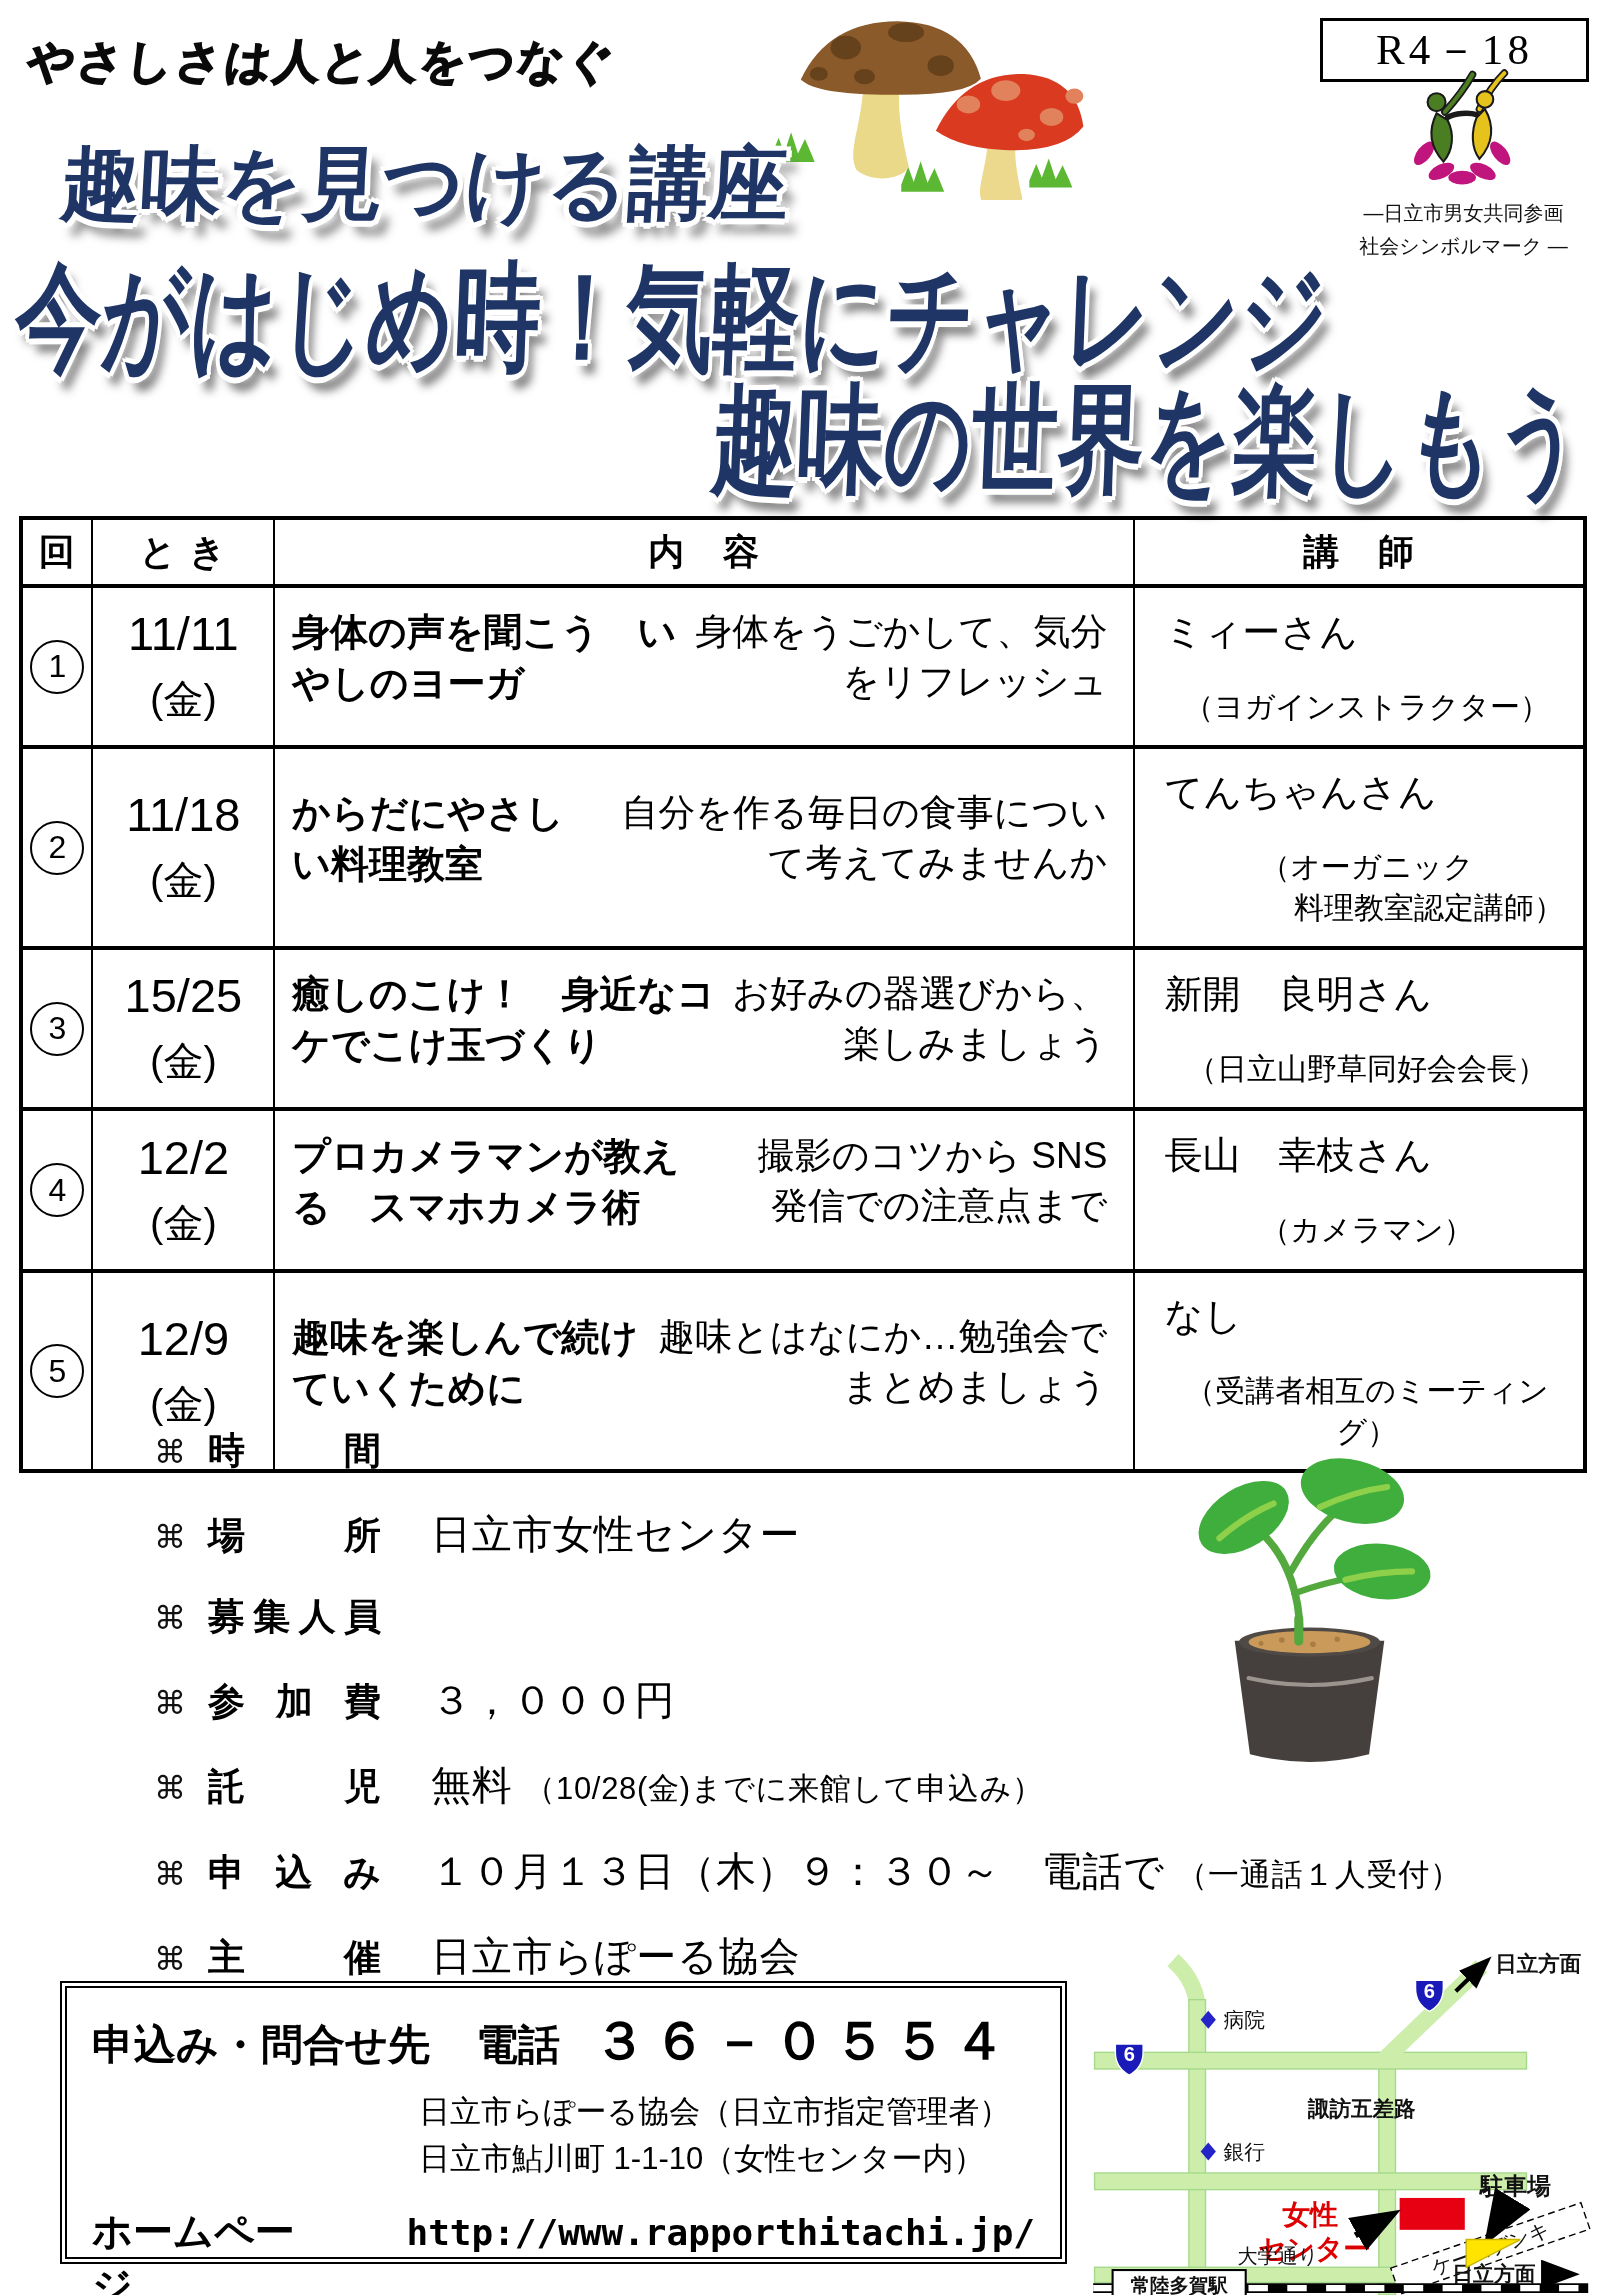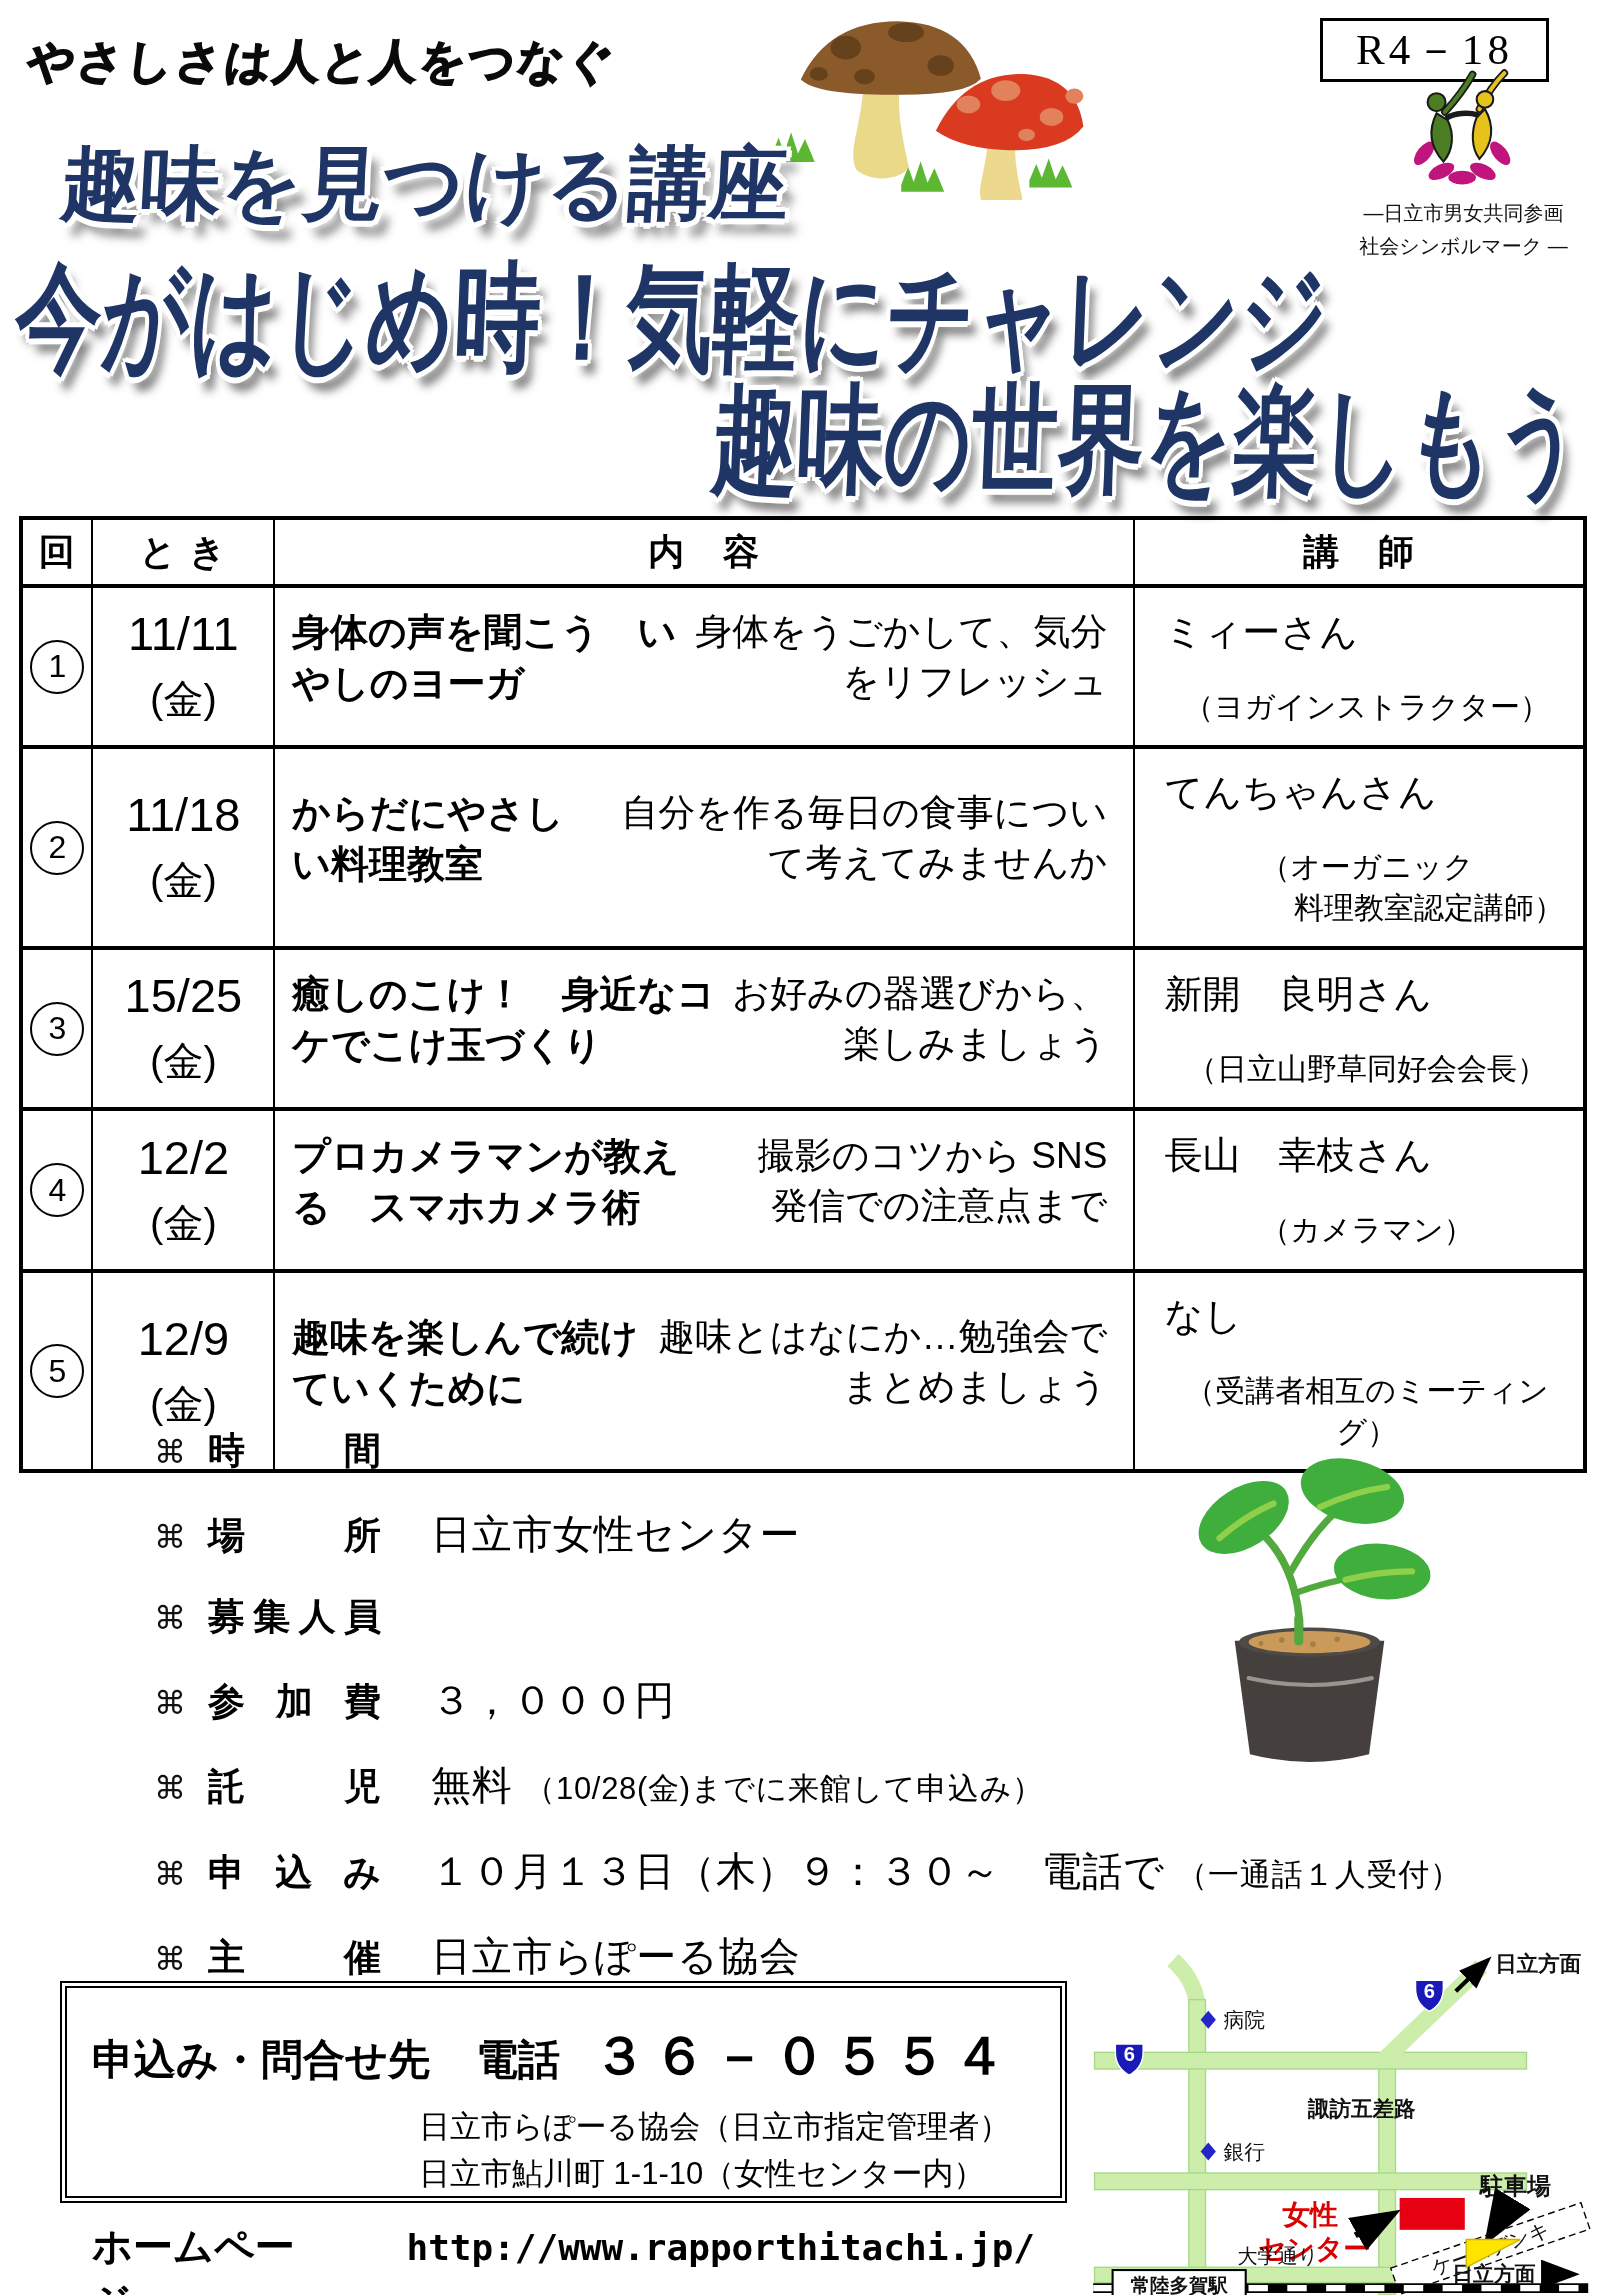--- a/index.html
+++ b/index.html
@@ -13,21 +13,21 @@
   .pop { color:#1e3565; font-weight:900; white-space:nowrap; line-height:1;
          text-shadow:
            -4.2px -4.2px 0 #fff, 4.2px -4.2px 0 #fff, -4.2px 4.2px 0 #fff, 4.2px 4.2px 0 #fff,
            -5.5px 0 0 #fff, 5.5px 0 0 #fff, 0 -5.5px 0 #fff, 0 5.5px 0 #fff,
            11px 14px 9.7px rgba(110,110,110,.85); }
   .subtitle { position:absolute; left:61px; top:144px; font-size:80px; transform:skewX(-3deg); }
   .title-line1 { position:absolute; left:18px; top:258px; font-size:118px;
                  transform:scaleX(.73) skewX(-3deg); transform-origin:left top; }
   .title-line2 { position:absolute; left:714px; top:380px; font-size:118px;
                  transform:scaleX(.73) skewX(-3deg); transform-origin:left top; }
-  .code-box { position:absolute; left:1320px; top:18px; width:229px; height:64px; border:3.5px solid #000;
+  .code-box { position:absolute; left:1320px; top:18px; width:269px; height:64px; border:3.5px solid #000;
               display:flex; align-items:center; justify-content:center;
               font-family:"Liberation Serif","DejaVu Serif",serif; font-size:43px; letter-spacing:4.2px; }
   .logo-svg { position:absolute; left:1402px; top:69px; }
   .logo-caption { position:absolute; left:1318px; top:197px; width:291px; text-align:center;
                   font-size:20px; line-height:1.65; color:#111; }
   .mushrooms-svg { position:absolute; left:759px; top:12.5px; }
 
   
   .sched { position:absolute; left:19.4px; top:516px; width:1565px; border-collapse:collapse;
            table-layout:fixed; border:4.9px solid #000; }
@@ -55,22 +55,22 @@
   .details { position:absolute; left:154px; top:1426px; display:flex; flex-direction:column; gap:30.5px; }
   .d-row { display:flex; align-items:baseline; }
   .d-bullet { font-size:32px; width:54px; color:#111; }
   .d-label { display:inline-block; width:173px; font-size:37px; font-weight:600;
              text-align:justify; text-align-last:justify; }
   .d-value { margin-left:50px; font-size:40px; font-weight:500; letter-spacing:0.7px; white-space:nowrap; }
   .d-note { font-size:31px; font-weight:400; }
   .plant-svg { position:absolute; left:1171px; top:1441px; }
 
   
-  .contact { position:absolute; left:60px; top:1981px; width:1007px; height:222px;
-             border:7.6px double #000; padding:33px 25px; }
+  .contact { position:absolute; left:60px; top:1981px; width:1007px; height:283px;
+             border:7.6px double #000; padding:18px 25px; }
   .ct-heading { display:flex; align-items:baseline; }
   .ct-h1 { font-size:42px; font-weight:700; }
   .ct-tel { font-size:42px; font-weight:700; margin-left:46px; }
   .ct-num { font-size:53px; font-weight:700; margin-left:33px; letter-spacing:7px; }
   .ct-org-block { margin:11px 0 0 327px; font-size:31px; font-weight:500; line-height:1.5; }
   .ct-row { display:flex; align-items:baseline; }
   .ct-row-hp { margin-top:22px; }
   .ct-hp-label { font-size:40px; font-weight:600; }
   .ct-url { font-family:"DejaVu Sans Mono","Liberation Mono",monospace; font-size:36px; margin-left:80px;font-weight:bold; }
 

